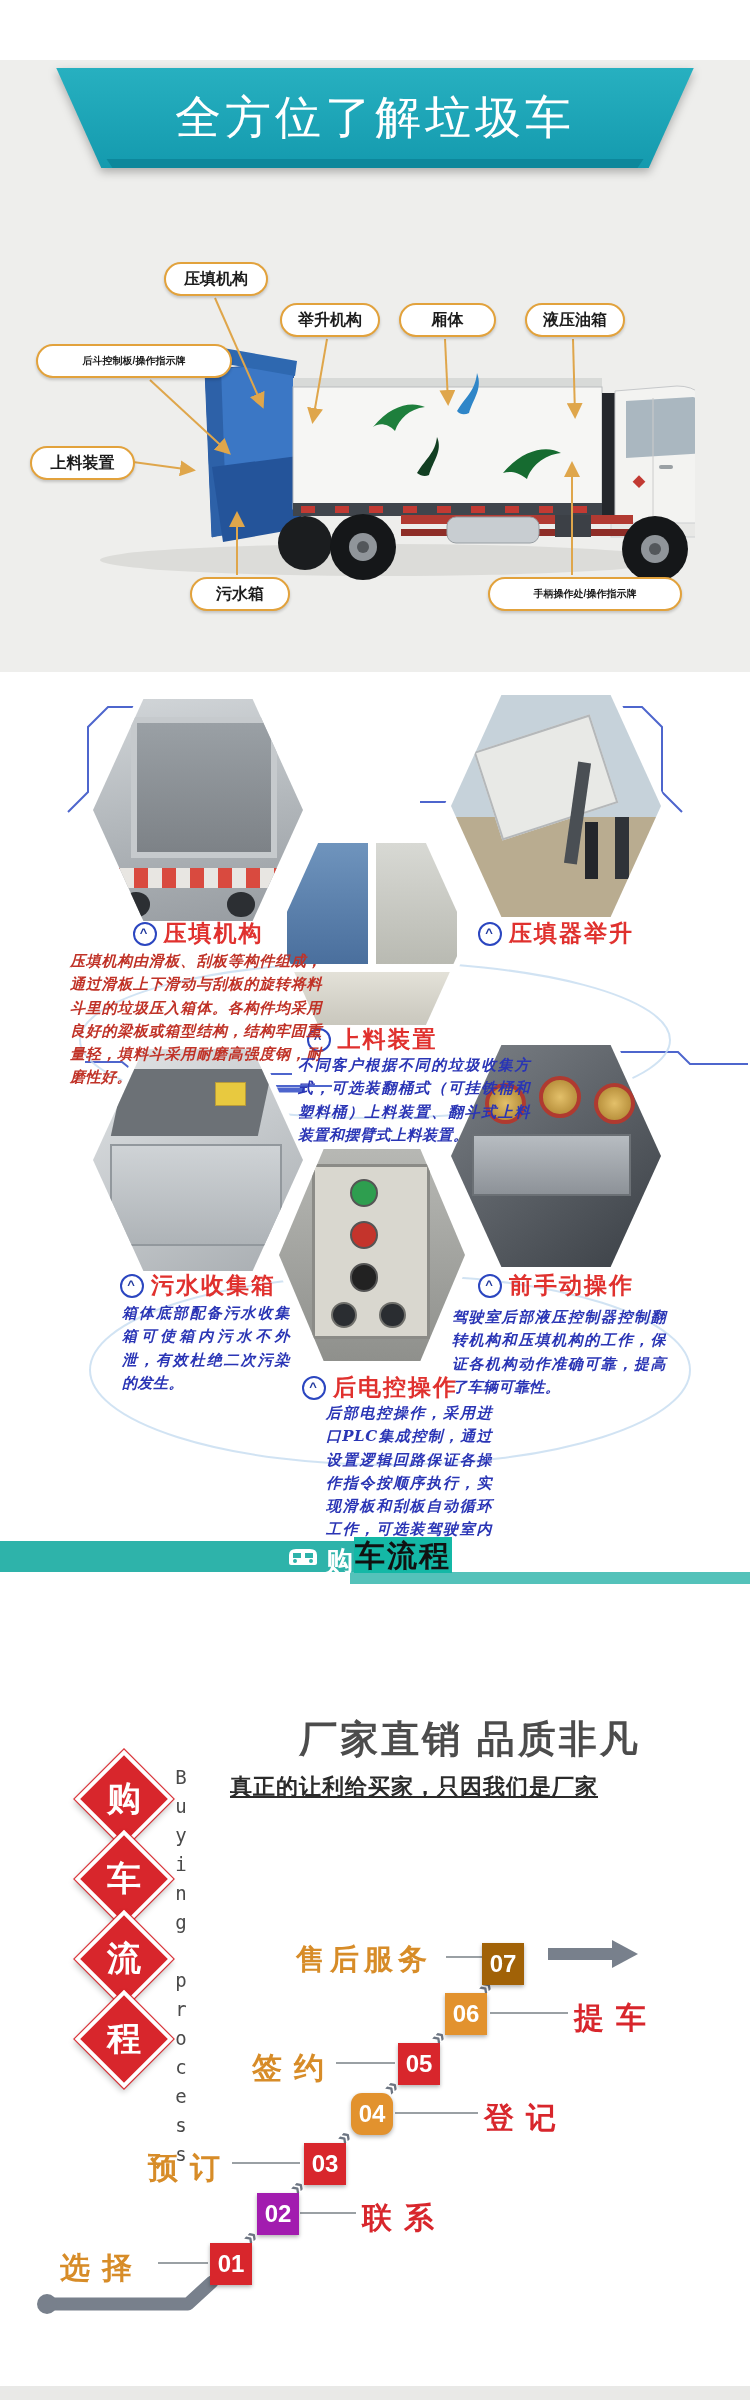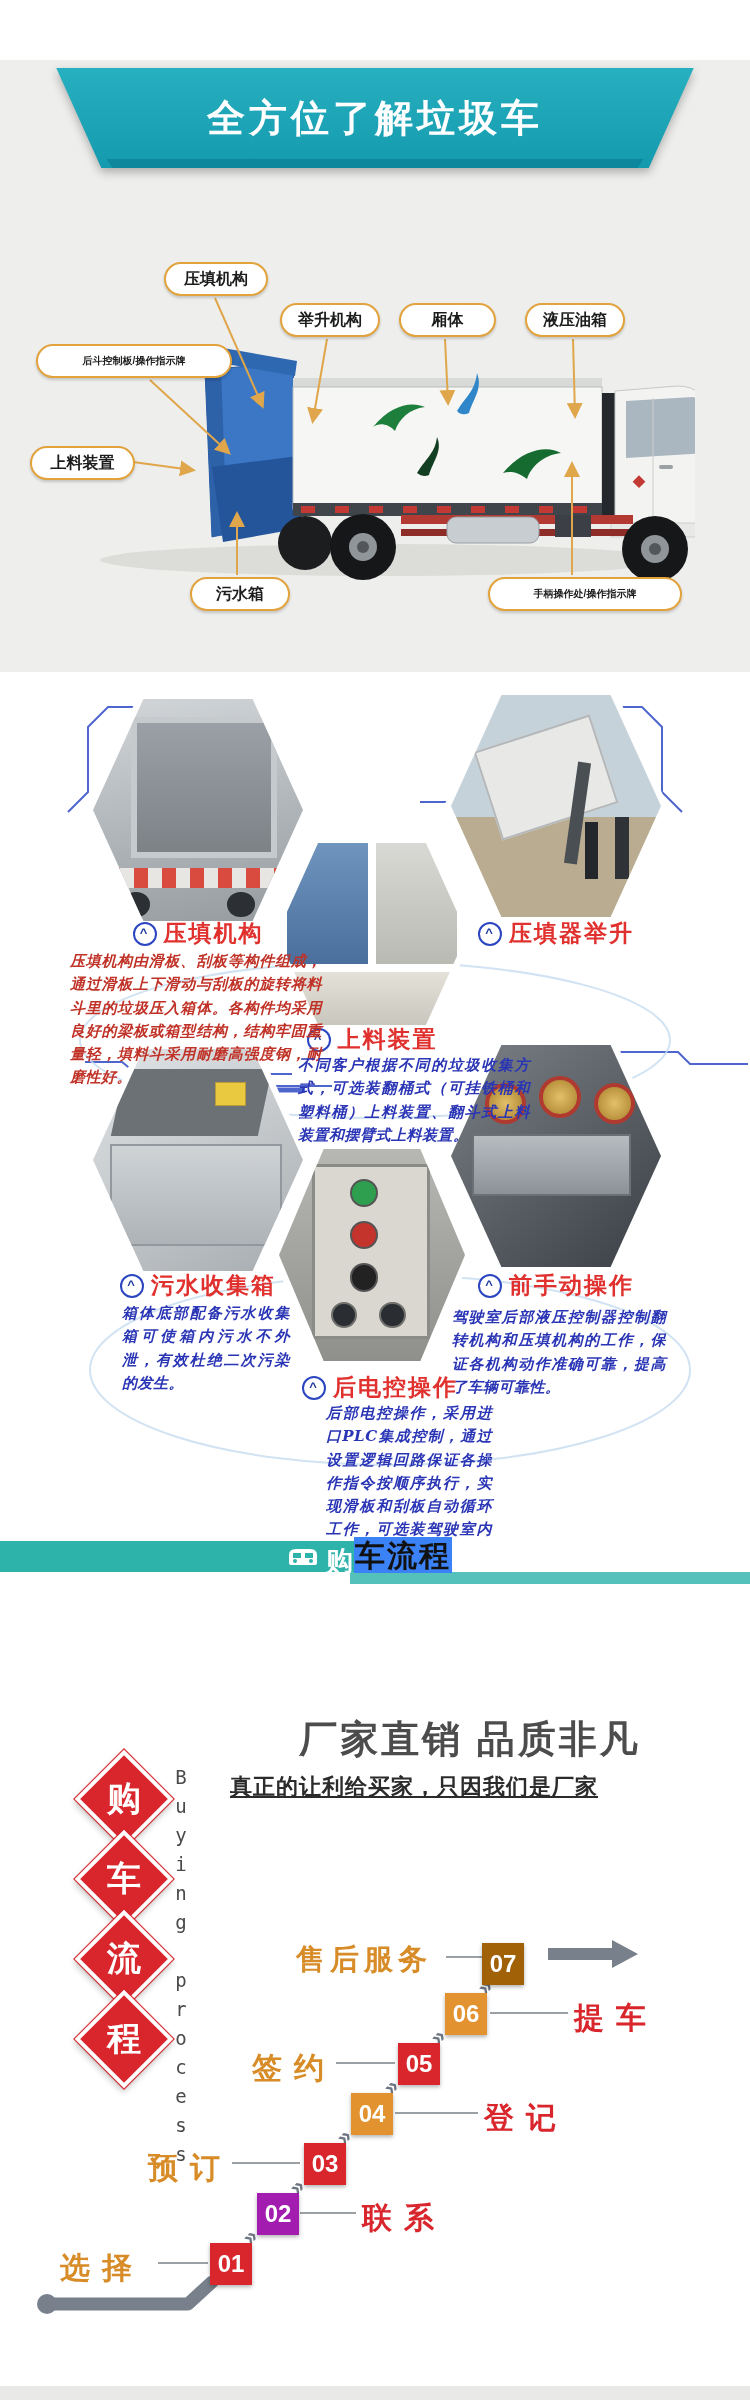--- a/index.html
+++ b/index.html
@@ -8,21 +8,21 @@
   .abs{position:absolute;}
 
   
   #gray-panel{left:0;top:60px;width:750px;height:612px;background:#eeeeec;z-index:0;}
   #banner{left:0;top:68px;width:750px;height:100px;z-index:2;filter:drop-shadow(0 4px 5px rgba(0,0,0,.28));}
   #banner .shape{position:absolute;inset:0;background:linear-gradient(#27b0c0,#149aae);
      clip-path:polygon(7.5% 0,92.5% 0,86.5% 100%,13.5% 100%);}
   #banner .lip{position:absolute;left:0;bottom:0;width:100%;height:9px;background:#0d879b;
      clip-path:polygon(14.2% 0,85.8% 0,85% 100%,15% 100%);}
   #banner .t{position:absolute;inset:0;display:flex;align-items:center;justify-content:center;
-     color:#fff;font-size:38px;font-weight:bold;letter-spacing:4px;}
+     color:#fff;font-size:46px;font-weight:normal;letter-spacing:4px;}
 
   
   .pill{position:absolute;background:#fff;border:2px solid #e2a23c;border-radius:18px;
         color:#1c1c1c;font-weight:bold;font-size:16px;text-align:center;line-height:30px;
         box-shadow:0 2px 3px rgba(0,0,0,.18);z-index:4;white-space:nowrap;}
   .pill.small{font-size:10px;}
   #c1{left:164px;top:262px;width:100px;height:30px;}
   #c2{left:280px;top:303px;width:96px;height:30px;}
   #c3{left:399px;top:303px;width:93px;height:30px;}
   #c4{left:525px;top:303px;width:96px;height:30px;}
@@ -67,40 +67,40 @@
   #fb3{left:298px;top:1054px;width:232px;}
   #fb4{left:122px;top:1302px;width:168px;}
   #fb5{left:452px;top:1306px;width:214px;}
   #fb6{left:326px;top:1402px;width:166px;}
 
   
   #bar-main{left:0;top:1541px;width:356px;height:31px;background:#2eb3aa;z-index:3;}
   #bar-thin{left:350px;top:1572px;width:400px;height:12px;background:#54c2ba;z-index:2;}
   #bar-car{left:286px;top:1545px;z-index:4;}
   #bar-buy{left:326px;top:1543px;color:#fff;font-size:27px;font-weight:bold;z-index:4;}
-  #bar-label{left:354px;top:1537px;width:98px;height:36px;background:#3b82f6;color:#111;font-size:30px;
+  #bar-label{left:354px;top:1537px;width:98px;height:36px;background:#14b8a6;color:#111;font-size:30px;
              font-weight:bold;text-align:center;line-height:37px;letter-spacing:2px;z-index:3;}
 
   
   #promo-heading{left:250px;top:1714px;width:440px;text-align:center;font-size:38px;font-weight:bold;
                  color:#4c4c4c;letter-spacing:3px;z-index:3;white-space:nowrap;}
   #promo-sub{left:230px;top:1772px;width:480px;text-align:left;font-size:22px;font-weight:bold;
              color:#2b2b2b;letter-spacing:1px;z-index:3;white-space:nowrap;text-decoration:underline;}
   .dia{position:absolute;left:89px;width:62px;height:62px;background:#d8262c;border:4px solid #fff;
        outline:1px solid #d8262c;transform:rotate(45deg);box-shadow:2px 3px 6px rgba(0,0,0,.25);
        z-index:3;display:flex;align-items:center;justify-content:center;}
   .dia span{transform:rotate(-45deg);color:#fff;font-size:34px;font-weight:bold;}
   #dia1{top:1764px;} #dia2{top:1844px;} #dia3{top:1924px;} #dia4{top:2004px;}
   #stamp-en{left:170px;top:1766px;height:440px;writing-mode:vertical-rl;text-orientation:upright;
             letter-spacing:7px;font-size:19px;color:#4a4a4a;z-index:3;font-family:"DejaVu Sans Mono",monospace;}
 
   .step{position:absolute;width:42px;height:42px;color:#fff;font-weight:bold;font-size:24px;display:flex;
         align-items:center;justify-content:center;box-shadow:0 2px 4px rgba(0,0,0,.3);z-index:3;}
   #s1{left:210px;top:2243px;background:#d8262c;} #s2{left:257px;top:2193px;background:#a21caf;}
-  #s3{left:304px;top:2143px;background:#d8262c;} #s4{left:351px;top:2093px;background:#e2922e;}
+  #s3{left:304px;top:2143px;background:#d8262c;} #s4{left:351px;top:2093px;background:#e2922e;border-radius:11px;}
   #s5{left:398px;top:2043px;background:#d8262c;} #s6{left:445px;top:1993px;background:#e2922e;}
   #s7{left:482px;top:1943px;background:#a16207;}
   .plabel{position:absolute;font-weight:bold;font-size:30px;letter-spacing:12px;z-index:3;white-space:nowrap;}
   .org{color:#d78c28;} .red{color:#d8262c;}
   #l1{left:60px;top:2248px;} #l2{left:362px;top:2198px;} #l3{left:148px;top:2148px;}
   #l4{left:484px;top:2098px;} #l5{left:252px;top:2048px;} #l6{left:574px;top:1998px;}
   #l7{left:296px;top:1940px;letter-spacing:5px;font-size:29px;}
   .chev{position:absolute;color:#6d7582;font-size:22px;font-weight:bold;transform:rotate(-45deg);z-index:2;}
   #v0{left:244px;top:2224px;} #v1{left:291px;top:2174px;} #v2{left:338px;top:2124px;}
   #v3{left:385px;top:2074px;} #v4{left:432px;top:2024px;} #v5{left:479px;top:1974px;}

